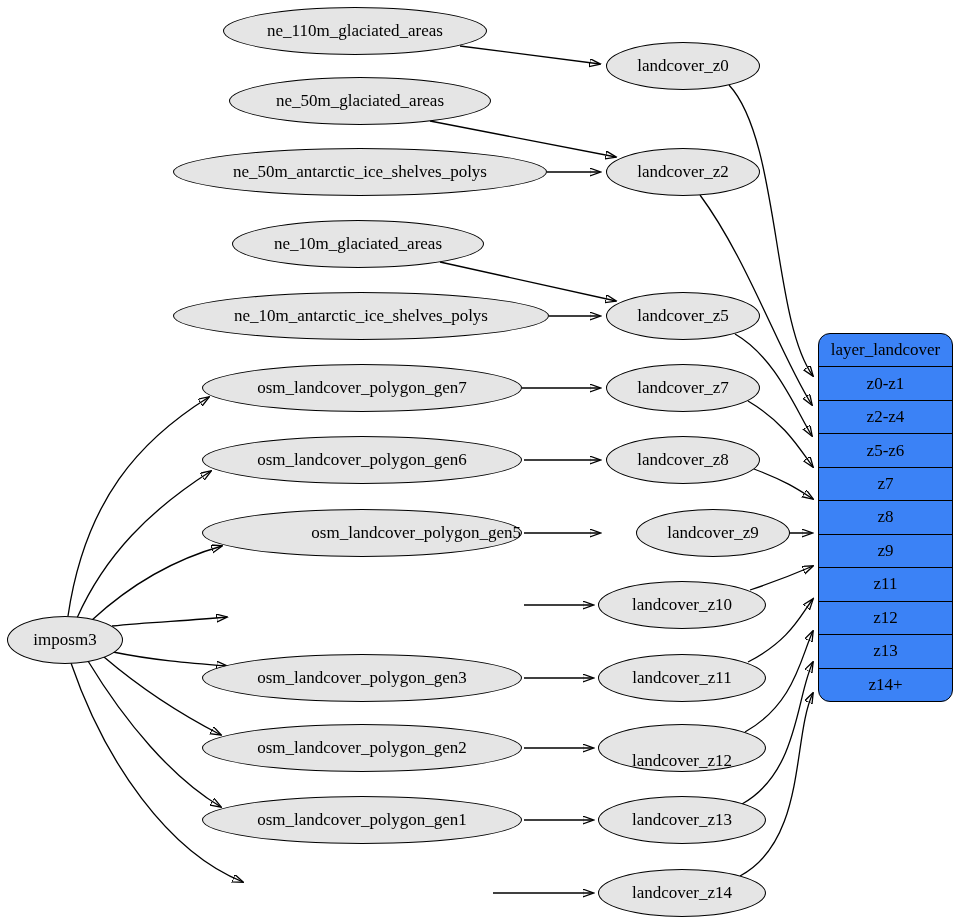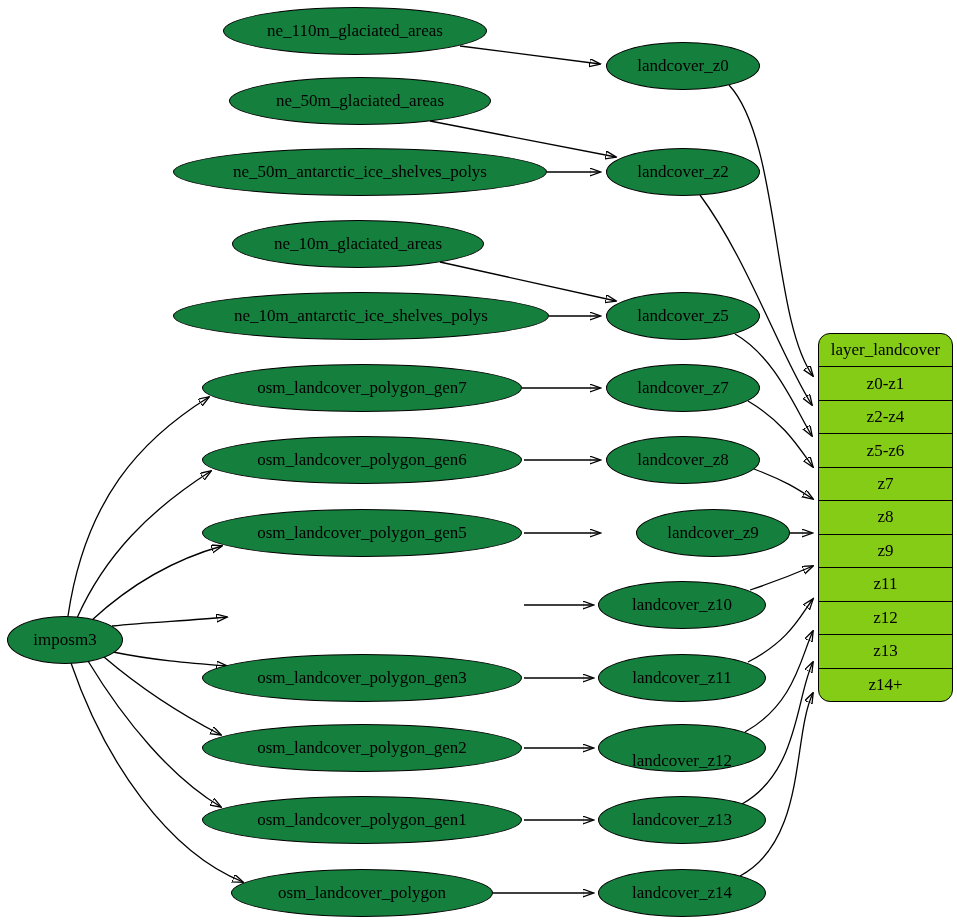--- a/index.html
+++ b/index.html
@@ -21,35 +21,35 @@
   #edges path {
     fill: none;
     stroke: #000000;
     stroke-width: 1.3;
   }
   .node {
     position: absolute;
     height: 48px;
     border: 1.3px solid #000000;
     border-radius: 50%;
-    background: #15803d;
+    background: #e5e5e5;
     display: flex;
     align-items: center;
     justify-content: center;
     white-space: nowrap;
     box-sizing: border-box;
   }
   .record {
     position: absolute;
     left: 818px; top: 333px;
     width: 135px; height: 369px;
     border: 1.3px solid #000000;
     border-radius: 12px;
     overflow: hidden;
-    background: #84cc16;
+    background: #3b82f6;
     display: flex;
     flex-direction: column;
     box-sizing: border-box;
   }
   .record-row {
     flex: 1;
     display: flex;
     align-items: center;
     justify-content: center;
     border-top: 1.3px solid #000000;
@@ -123,35 +123,32 @@
   </div>
   <div class="node" style="left:173px; top:292px; width:376px;">
     <span>ne_10m_antarctic_ice_shelves_polys</span>
   </div>
   <div class="node" style="left:202px; top:364px; width:320px;">
     <span>osm_landcover_polygon_gen7</span>
   </div>
   <div class="node" style="left:202px; top:436px; width:320px;">
     <span>osm_landcover_polygon_gen6</span>
   </div>
-  <div class="node" style="left:202px; top:509px; width:320px;">
+  <div class="node" style="left:202px; top:509px; width:320px;justify-content:flex-end;">
     <span>osm_landcover_polygon_gen5</span>
   </div>
   <div class="node" style="left:202px; top:654px; width:320px;">
     <span>osm_landcover_polygon_gen3</span>
   </div>
   <div class="node" style="left:202px; top:724px; width:320px;">
     <span>osm_landcover_polygon_gen2</span>
   </div>
   <div class="node" style="left:202px; top:796px; width:320px;">
     <span>osm_landcover_polygon_gen1</span>
   </div>
-  <div class="node" style="left:231px; top:869px; width:262px;">
-    <span>osm_landcover_polygon</span>
-  </div>
 
   <div class="node" style="left:606px; top:42px; width:154px;">
     <span>landcover_z0</span>
   </div>
   <div class="node" style="left:606px; top:148px; width:154px;">
     <span>landcover_z2</span>
   </div>
   <div class="node" style="left:606px; top:292px; width:154px;">
     <span>landcover_z5</span>
   </div>

